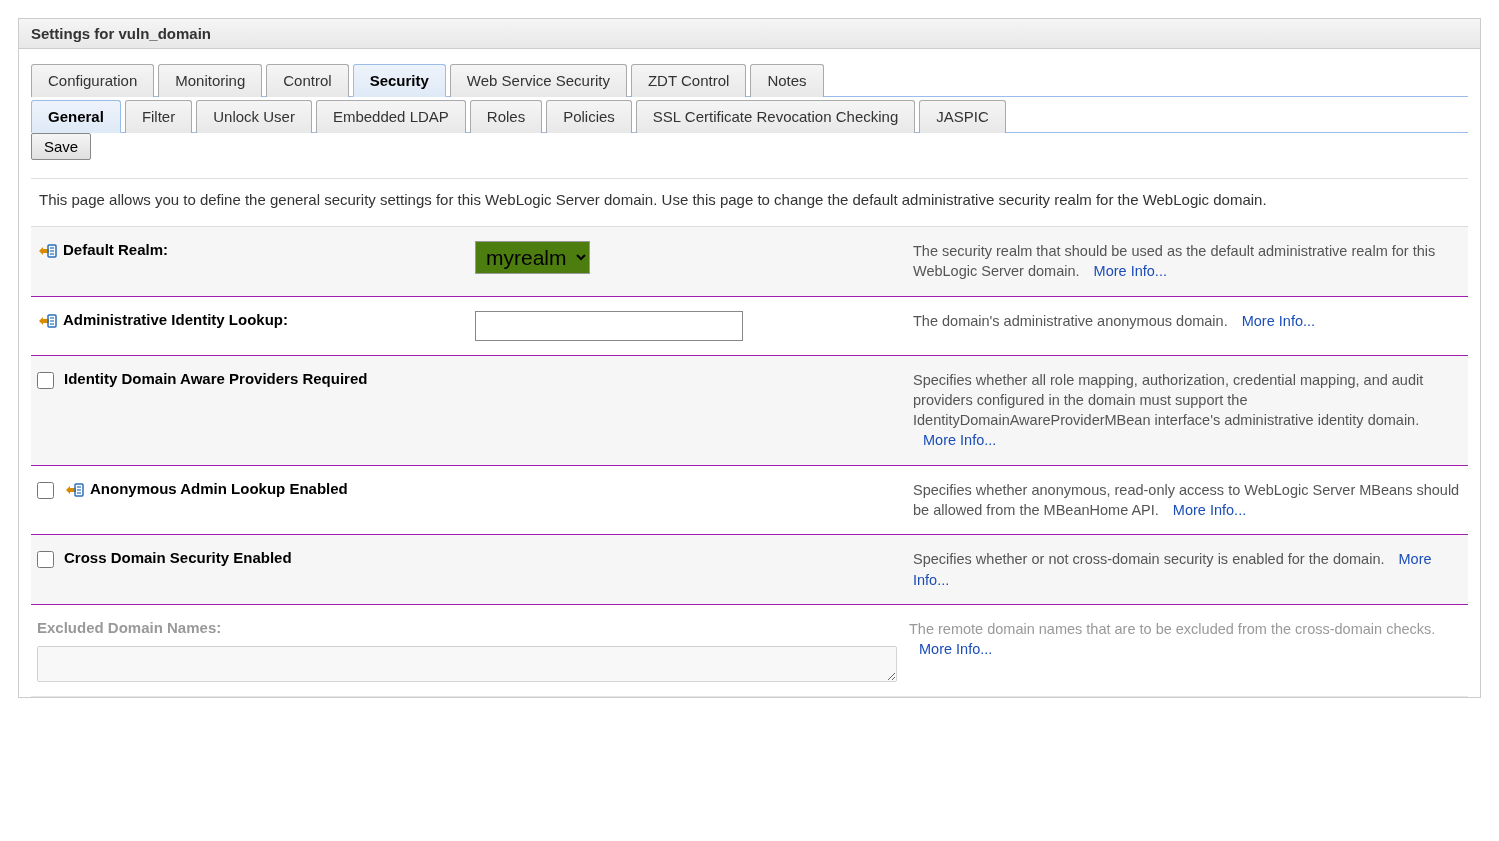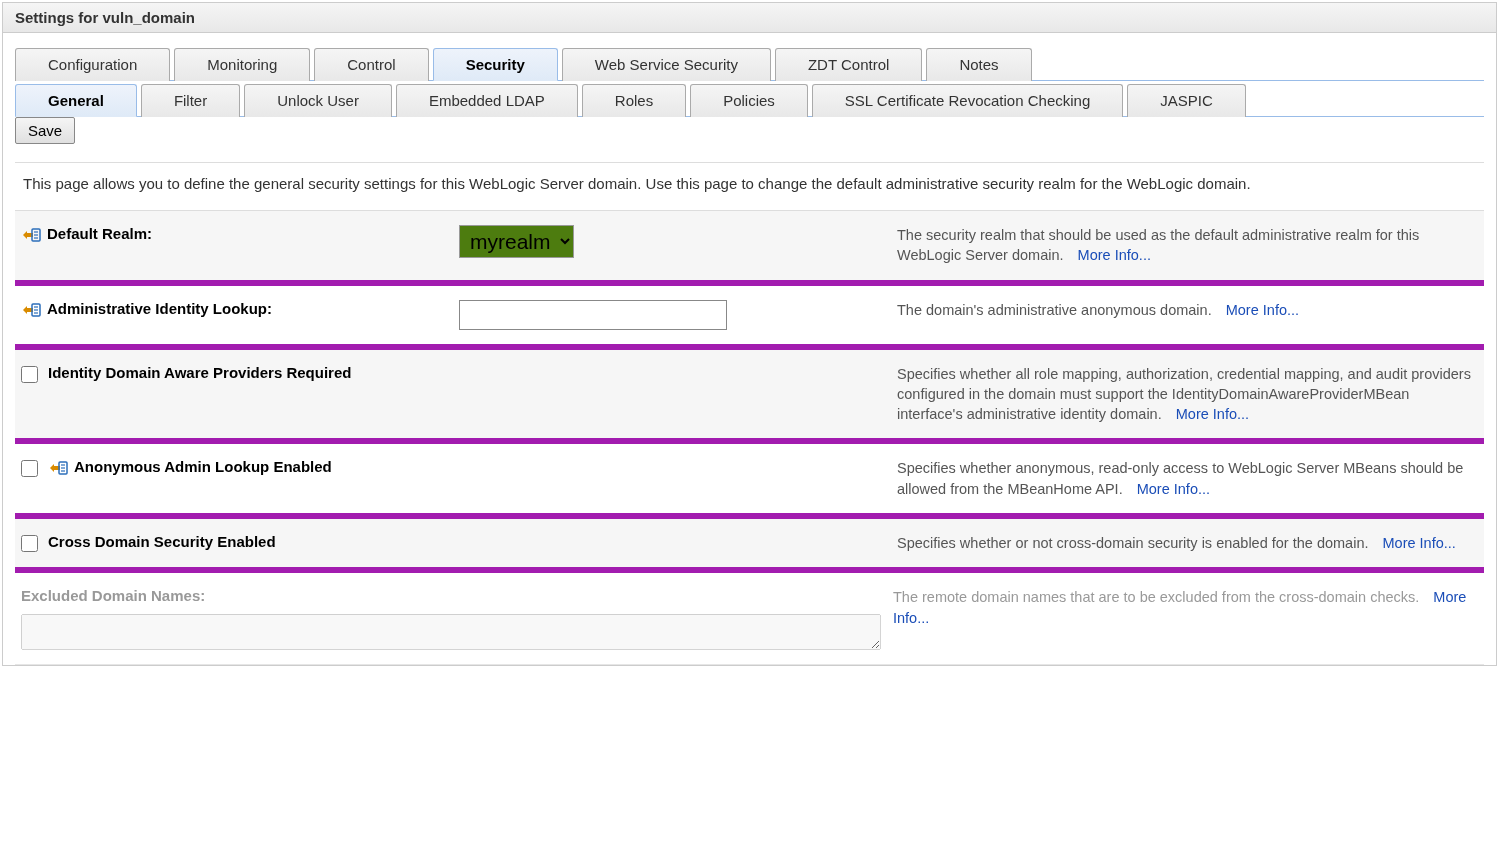--- a/index.html
+++ b/index.html
@@ -6,21 +6,21 @@
     body {
       font-family: Arial, Helvetica, sans-serif;
       font-size: 14px;
       margin: 0;
       padding: 0;
       color: #000;
       background: #fff;
     }
     .page-container {
       border: 1px solid #ccc;
-      margin: 2px;
+      margin: 18px;
     }
     .title-bar {
       background: linear-gradient(to bottom, #f5f5f5, #e8e8e8);
       padding: 6px 12px;
       border-bottom: 1px solid #ccc;
       font-weight: bold;
       font-size: 15px;
       color: #333;
     }
     .content-area {
@@ -35,21 +35,21 @@
       border-bottom: 1px solid #99bce8;
     }
     .tab-row.subtabs {
       padding-top: 2px;
       border-bottom: 1px solid #99bce8;
     }
     .tab {
       border: 1px solid #aaa;
       border-bottom: none;
       background: linear-gradient(#f5f5f5, #e8e8e8);
-      padding: 7px 32px;
+      padding: 7px 16px;
       font-size: 15px;
       color: #333;
       border-radius: 3px 3px 0 0;
       cursor: pointer;
       position: relative;
       top: 1px;
     }
     .tab.active {
       background: linear-gradient(#eef3fb, #dfeaf7);
       border: 1px solid #99bce8;
@@ -78,21 +78,21 @@
       color: #333;
       padding: 0 8px 18px 8px;
     }
     .form-section {
       border-top: 1px solid #ddd;
     }
     .form-row {
       display: grid;
       grid-template-columns: 430px 430px 1fr;
       padding: 14px 6px;
-      border-bottom: 6px solid #a21caf;
+      border-bottom: 1px solid #a21caf;
       align-items: start;
       gap: 8px;
     }
     .form-row.alt {
       background: #f6f6f6;
     }
     .label-cell {
       display: flex;
       align-items: flex-start;
       font-weight: bold;

